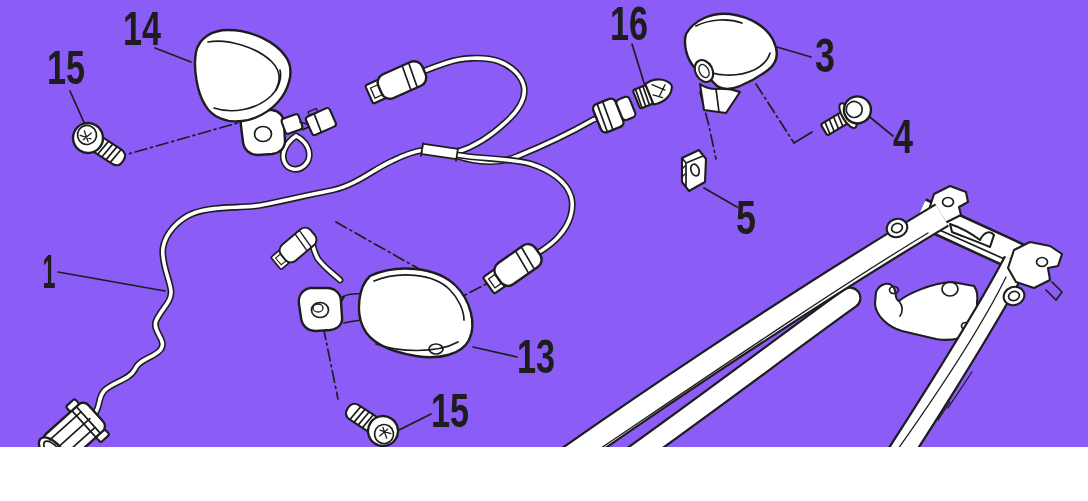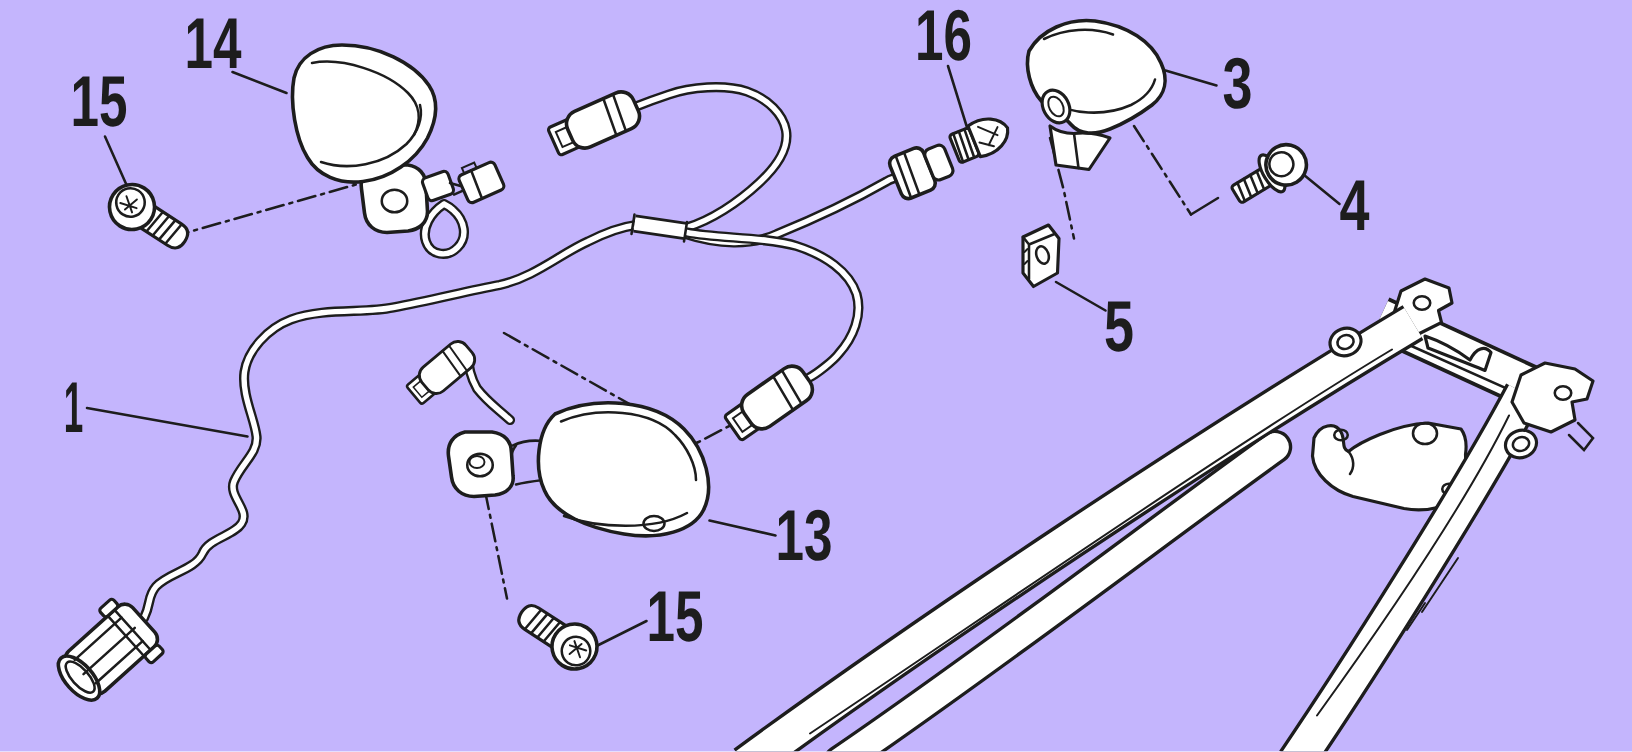--- a/index.html
+++ b/index.html
@@ -1,16 +1,16 @@
 <!DOCTYPE html>
 <html><head>
 <meta charset="utf-8">
 <style>
   html,body{margin:0;padding:0;background:#fff;}
-  #stage{position:relative;width:1088px;height:501px;background:#c4b5fd;overflow:hidden;}
+  #stage{position:relative;width:1088px;height:447px;background:#8b5cf6;overflow:hidden;}
   svg{position:absolute;left:0;top:0;}
   .outline{fill:#ffffff;stroke:#1d1d1d;stroke-width:2.4;stroke-linejoin:round;}
   .outline2{fill:#ffffff;stroke:#1d1d1d;stroke-width:2.1;stroke-linejoin:round;}
   .thin{fill:none;stroke:#1d1d1d;stroke-width:1.7;stroke-linecap:round;}
   .hair{fill:none;stroke:#1d1d1d;stroke-width:1.3;stroke-linecap:round;}
   .wb{fill:none;stroke:#1d1d1d;stroke-width:6.8;stroke-linecap:round;}
   .ww{fill:none;stroke:#ffffff;stroke-width:3.6;stroke-linecap:round;}
   .shb{fill:none;stroke:#1d1d1d;stroke-width:12;stroke-linecap:butt;}
   .shw{fill:none;stroke:#ffffff;stroke-width:8.5;stroke-linecap:butt;}
   .tb{fill:none;stroke:#1d1d1d;stroke-width:27;stroke-linecap:butt;}

